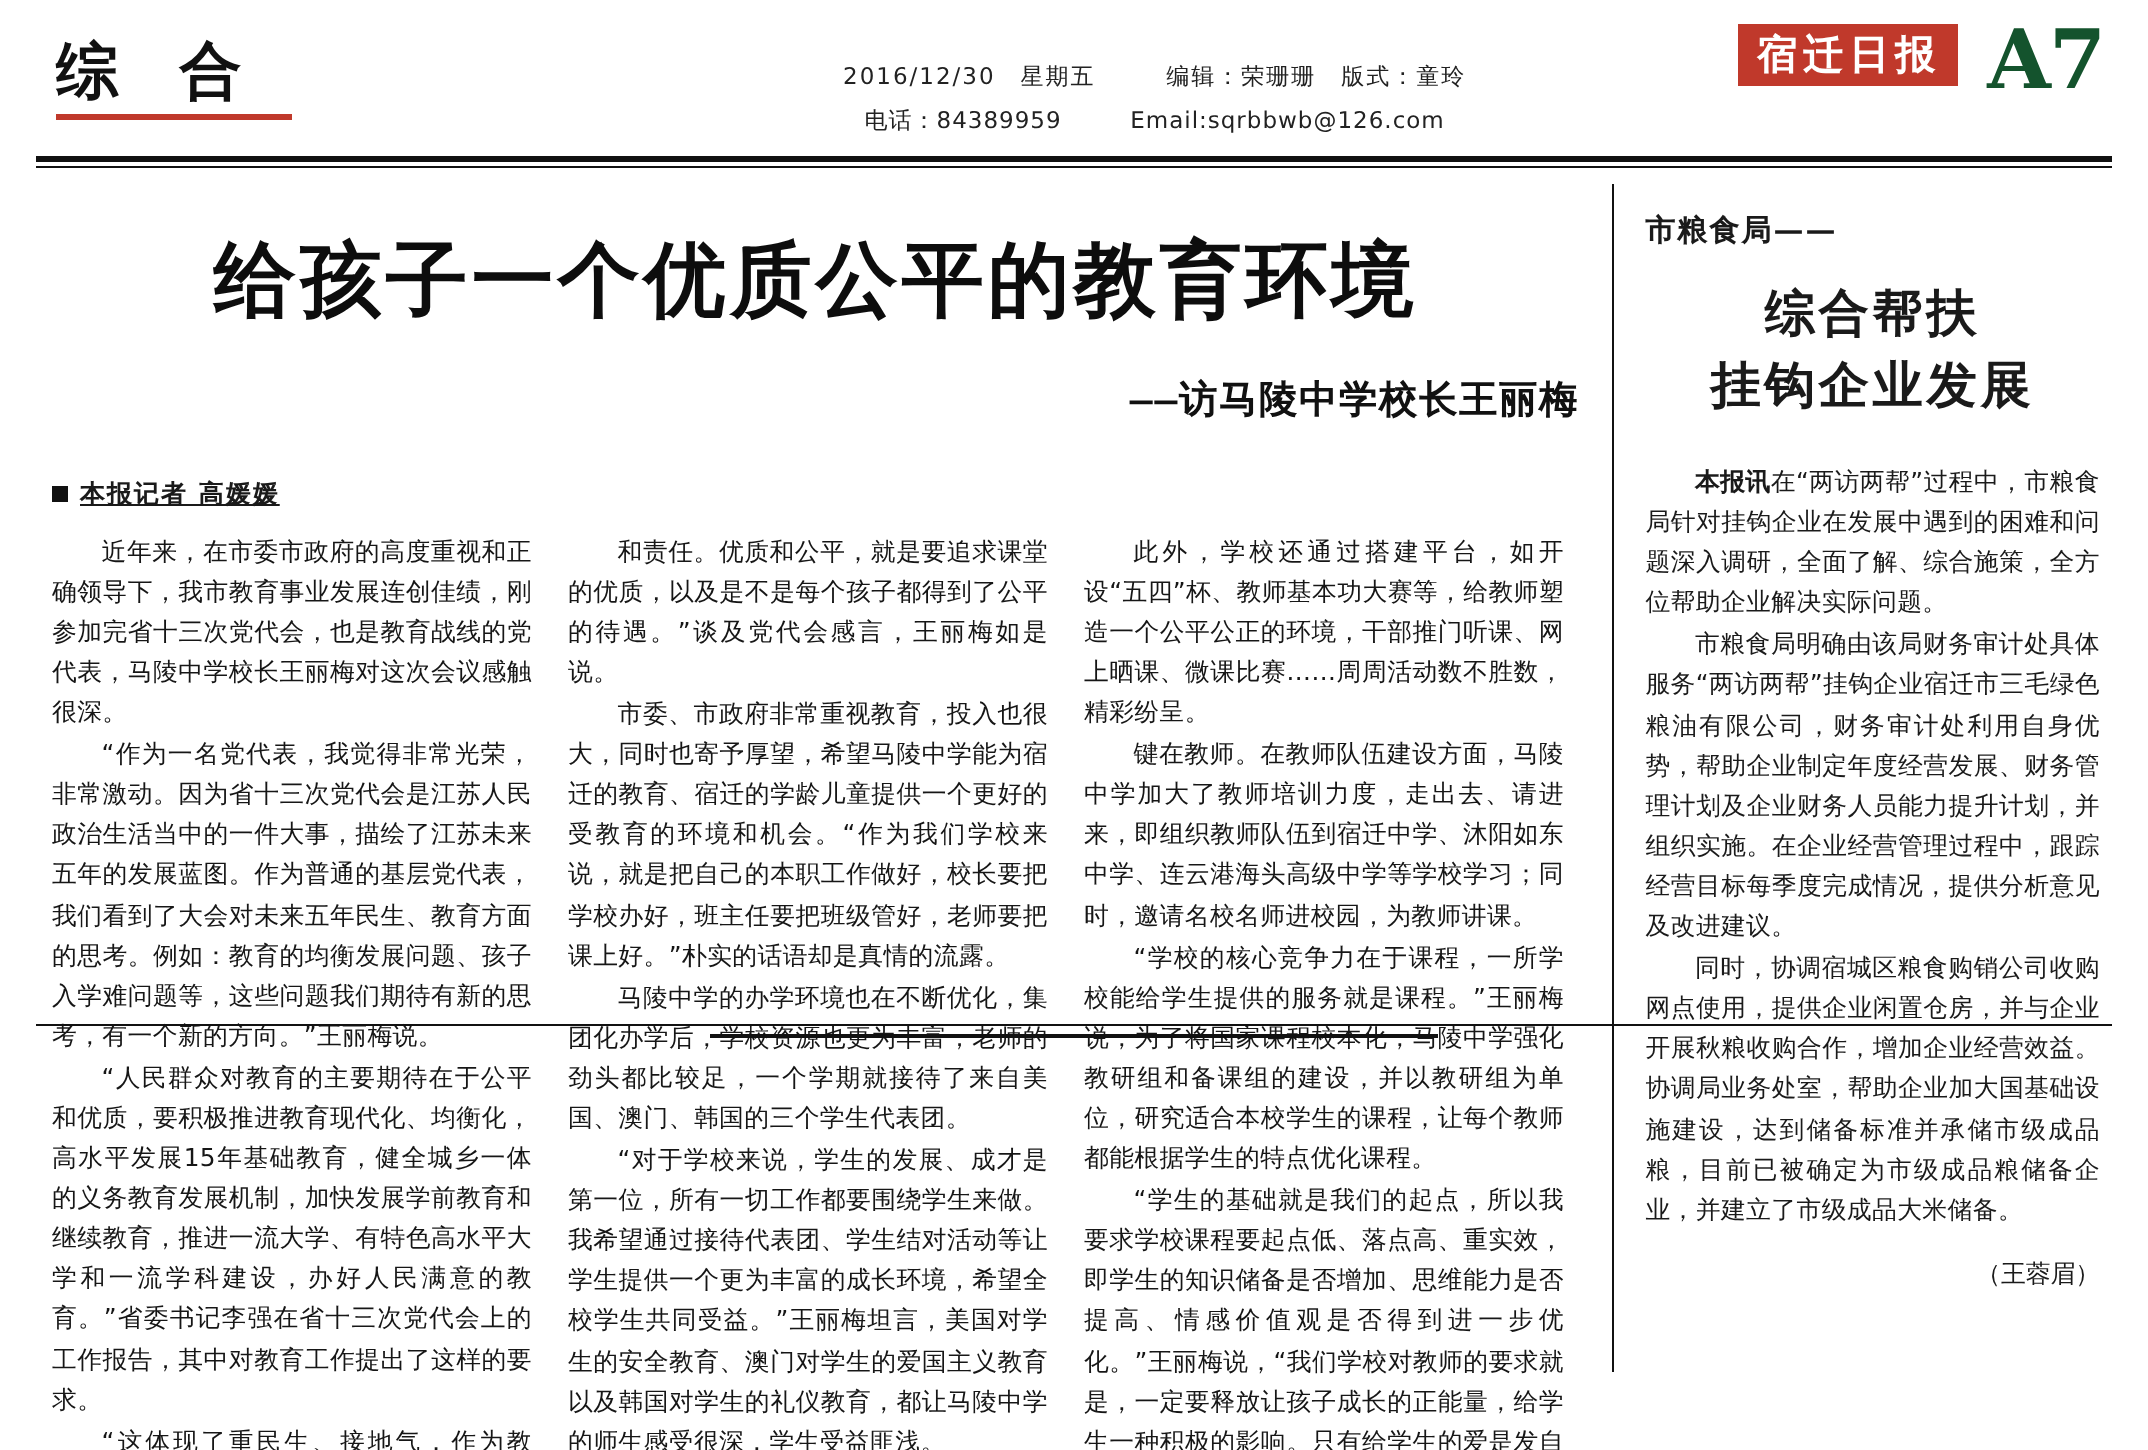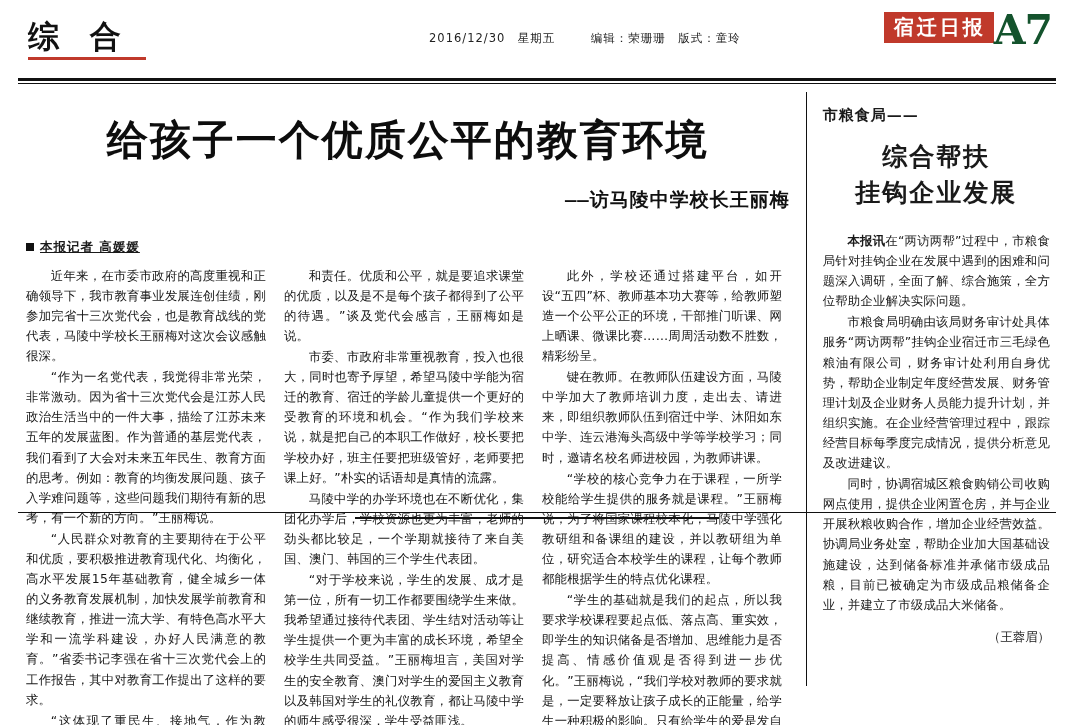--- a/index.html
+++ b/index.html
@@ -68,21 +68,21 @@
     letter-spacing: 0.5px;
   }
   .masthead-mid .sep {
     display: inline-block;
     width: 26px;
   }
 
   .masthead-right {
     display: flex;
     align-items: flex-start;
-    gap: 0;
+    gap: 15px;
     margin-top: 2px;
   }
   .paper-logo {
     background: #c0392b;
     color: #fff;
     font-family: "DejaVu Serif", serif;
     font-size: 20px;
     font-weight: bold;
     letter-spacing: 3px;
     padding: 4px 8px 5px 10px;
@@ -260,20 +260,25 @@
     <div class="section-name-wrap">
       <div class="section-name">综 合</div>
       <div class="section-underline"></div>
     </div>
 
     <div class="masthead-mid">
       <div class="line1">
         <span>2016/12/30　星期五</span>
         <span class="sep"></span>
         <span>编辑：荣珊珊　版式：童玲</span>
+      </div>
+      <div class="line2">
+        <span>电话：84389959</span>
+        <span class="sep"></span>
+        <span>Email:sqrbbwb@126.com</span>
       </div>
     </div>
 
     <div class="masthead-right">
       <div class="paper-logo">宿迁日报</div>
       <div class="page-no">A7</div>
     </div>
   </div>
 
   <div class="rule-thick"></div>

